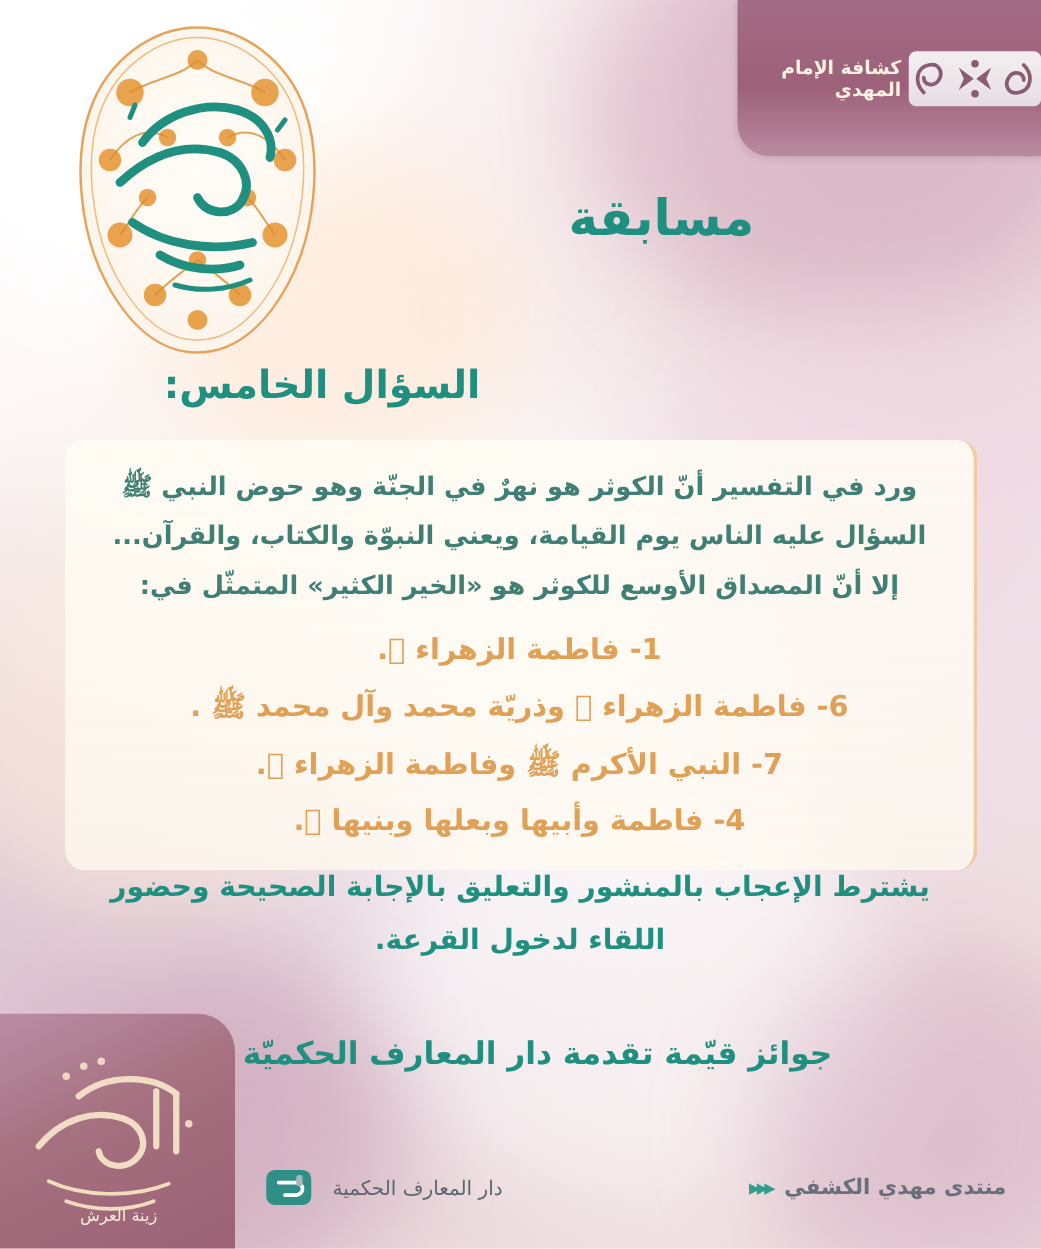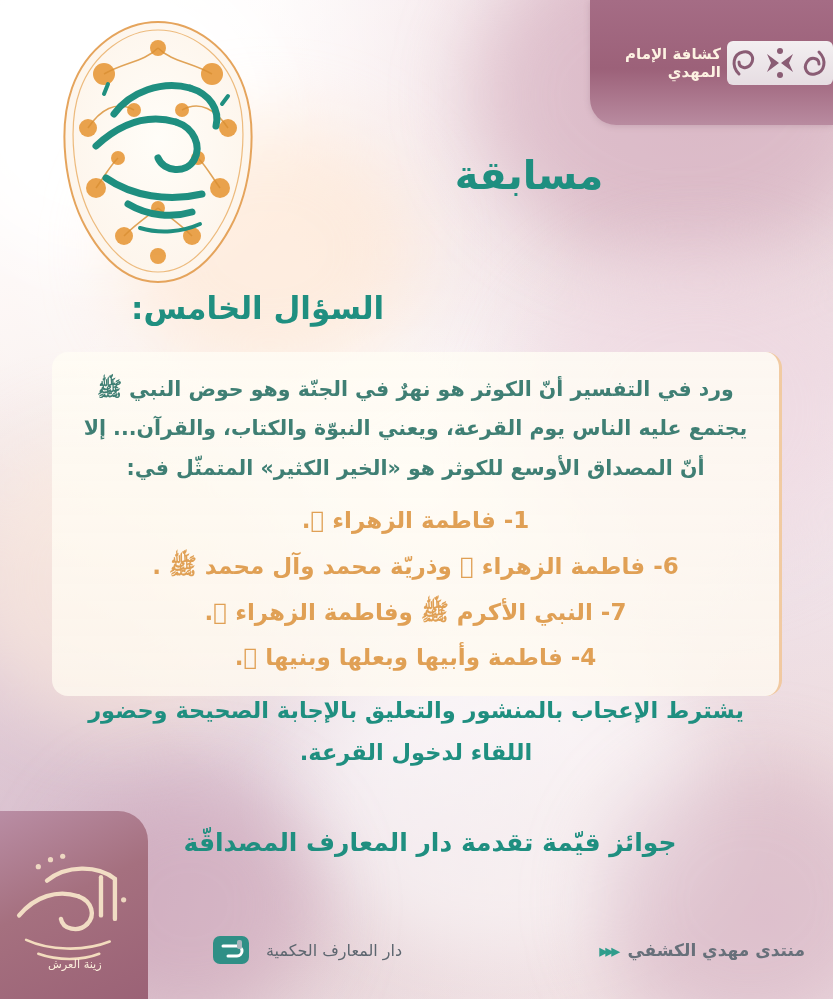--- a/index.html
+++ b/index.html
@@ -180,21 +180,21 @@
     color: #1f8f80;
     font-size: 25px;
     font-weight: bold;
   }
 
   
   .plaque {
     position: absolute;
     left: 0;
     bottom: 0;
-    width: 148px;
+    width: 188px;
     height: 188px;
     border-top-right-radius: 30px;
     background: linear-gradient(155deg, #b98da4 0%, #a5707f 45%, #9b6276 100%);
     display: flex;
     align-items: center;
     justify-content: center;
     overflow: hidden;
   }
   .plaque svg { display: block; }
 
@@ -333,32 +333,32 @@
     <div class="brand-name">كشافة الإمام المهدي</div>
   </div>
 
   <div class="title-block">
     <div class="title-line1">مسابقة</div>
   </div>
 
   <div class="question-label">السؤال الخامس:</div>
 
   <div class="question-card">
-    <div class="q-text">ورد في التفسير أنّ الكوثر هو نهرٌ في الجنّة وهو حوض النبي ﷺ يجتمع عليه الناس يوم القرعة، ويعني النبوّة والكتاب، والقرآن... إلا أنّ المصداق الأوسع للكوثر هو «الخير الكثير» المتمثّل في:</div>
+    <div class="q-text">ورد في التفسير أنّ الكوثر هو نهرٌ في الجنّة وهو حوض النبي ﷺ السؤال عليه الناس يوم القيامة، ويعني النبوّة والكتاب، والقرآن... إلا أنّ المصداق الأوسع للكوثر هو «الخير الكثير» المتمثّل في:</div>
     <div class="options">
       <div class="option">1- فاطمة الزهراء ﷠.</div>
       <div class="option">6- فاطمة الزهراء ﷠ وذريّة محمد وآل محمد ﷺ .</div>
       <div class="option">7- النبي الأكرم ﷺ وفاطمة الزهراء ﷠.</div>
       <div class="option">4- فاطمة وأبيها وبعلها وبنيها ﷠.</div>
     </div>
   </div>
 
   <div class="conditions">يشترط الإعجاب بالمنشور والتعليق بالإجابة الصحيحة وحضور اللقاء لدخول القرعة.</div>
 
-  <div class="prize">جوائز قيّمة تقدمة دار المعارف المصداقّة</div>
+  <div class="prize">جوائز قيّمة تقدمة دار المعارف الحكميّة</div>
 
   <div class="plaque">
     <svg width="170" height="160" viewBox="0 0 170 160" xmlns="http://www.w3.org/2000/svg">
       <g stroke="#f6e3c8" stroke-width="5" fill="none" stroke-linecap="round" stroke-linejoin="round" opacity="0.95">
         <path d="M22 92 C40 70 66 62 90 70"></path>
         <path d="M90 70 C106 76 110 92 100 102"></path>
         <path d="M100 102 C90 112 72 108 70 96"></path>
         <path d="M54 52 C76 34 112 34 132 50"></path>
         <path d="M132 50 L132 96"></path>
         <path d="M116 48 L116 92"></path>

